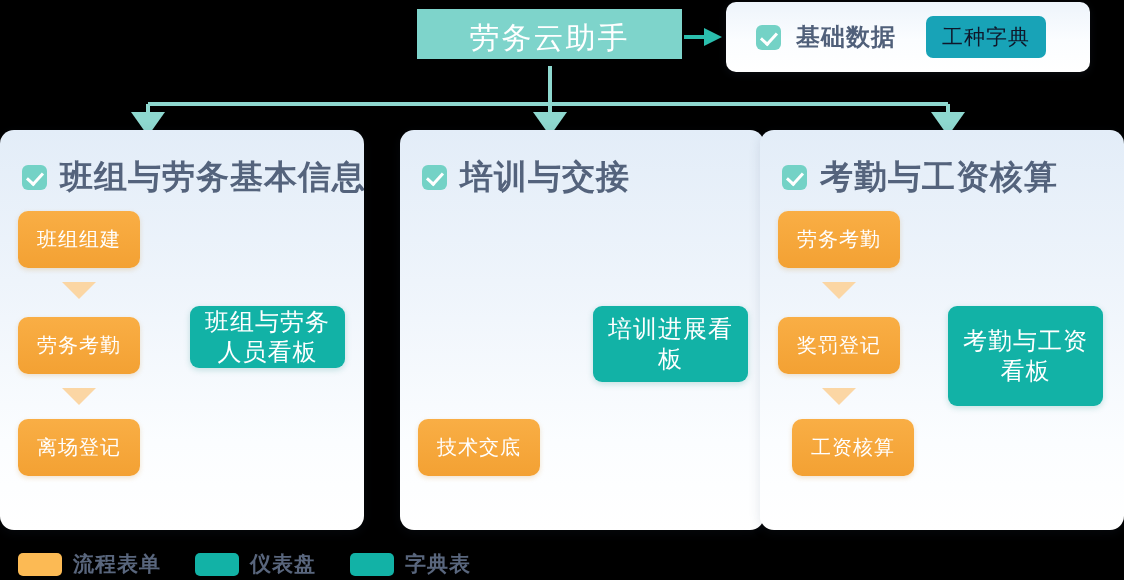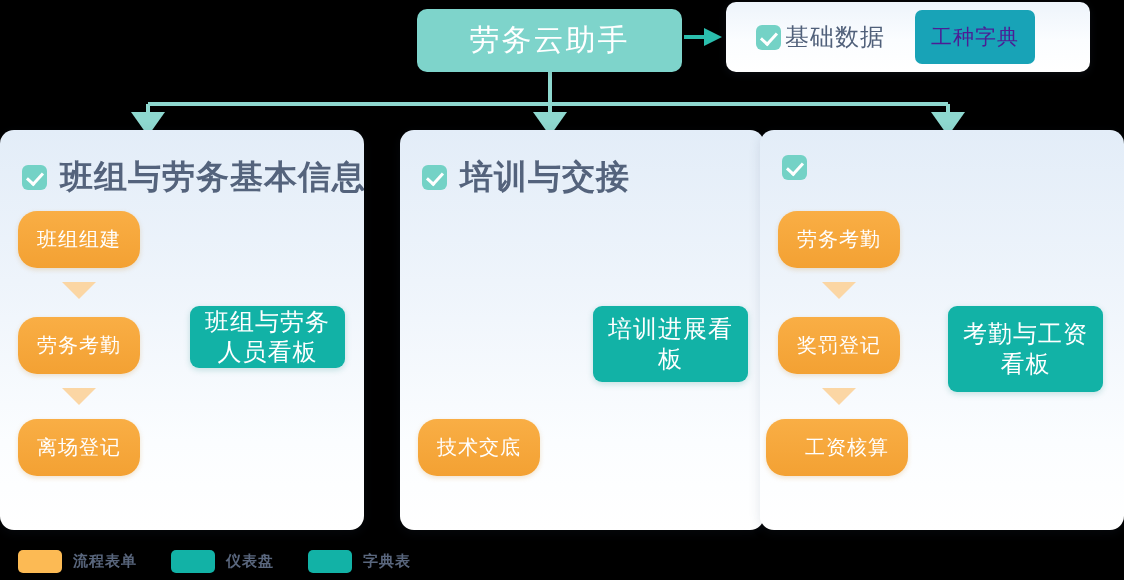--- a/index.html
+++ b/index.html
@@ -21,25 +21,25 @@
     position: absolute;
     left: 0; top: 0;
     width: 1124px; height: 580px;
     pointer-events: none;
   }
 
   
   .title-pill {
     position: absolute;
     left: 417px; top: 9px;
-    width: 265px; height: 63px;
-    border-radius: 10px;
+    width: 265px; height: 50px;
+    border-radius: 0;
     background: #7ed4cb;
     display: flex;
-    align-items: center;
+    align-items: flex-end;
     justify-content: center;
     color: #ffffff;
     font-size: 30px;
     letter-spacing: 2px;
     font-weight: 400;
     box-shadow: 0 2px 7px rgba(0,0,0,0.10);
   }
 
   
   .basic-card {
@@ -51,33 +51,33 @@
     display: flex;
     align-items: center;
     box-shadow: 0 2px 10px rgba(60,80,110,0.16);
   }
   .basic-card .cb-wrap {
     display: flex;
     align-items: center;
     margin-left: 30px;
   }
   .basic-card .cb-label {
-    margin-left: 4px;
+    margin-left: 15px;
     font-size: 24px;
     color: #50607a;
     letter-spacing: 1px;
-    font-weight: 400;
+    font-weight: 700;
   }
   .dict-btn {
     margin-left: 30px;
     background: #18a3b7;
-    color: #4c1d95;
+    color: #0f172a;
     border: none;
     border-radius: 7px;
-    height: 54px;
+    height: 42px;
     padding: 0 16px;
     font-size: 21px;
     letter-spacing: 1px;
     font-family: Liberation Mono, monospace;
     cursor: pointer;
   }
 
   
   .checkbox {
     width: 25px; height: 25px;
@@ -124,21 +124,21 @@
     color: #54637c;
     letter-spacing: 1px;
     white-space: nowrap;
   }
 
   
   .flow-box {
     position: absolute;
     width: 122px;
     height: 57px;
-    border-radius: 19px;
+    border-radius: 10px;
     background: linear-gradient(180deg, #f9ae45 0%, #f3a133 100%);
     color: #ffffff;
     display: flex;
     align-items: center;
     justify-content: center;
     font-size: 20px;
     letter-spacing: 1px;
     box-shadow: 0 2px 5px rgba(200,130,30,0.22);
   }
 
@@ -182,21 +182,21 @@
     align-items: center;
     margin-right: 34px;
   }
   .legend-swatch {
     width: 44px; height: 23px;
     border-radius: 5px;
     flex: 0 0 auto;
   }
   .legend-text {
     margin-left: 11px;
-    font-size: 15px;
+    font-size: 21px;
     font-weight: 700;
     color: #59667d;
     letter-spacing: 1px;
     white-space: nowrap;
   }
 </style>
 </head>
 <body>
 
 <div id="stage">
@@ -272,29 +272,30 @@
     </div>
 
     <div class="flow-box" style="left:18px; top:289px;">技术交底</div>
 
     <div class="dash-box" style="left:193px; top:176px; height:76px;">培训进展看板</div>
   </div>
 
   <div class="panel" id="panel-3">
     <div class="panel-head">
       <span class="checkbox"></span>
+      <span class="panel-title">考勤与工资核算</span>
     </div>
 
     <div class="flow-box" style="left:18px; top:81px;">劳务考勤</div>
     <div class="tri-down" style="left:62px; top:152px;"></div>
     <div class="flow-box" style="left:18px; top:187px;">奖罚登记</div>
     <div class="tri-down" style="left:62px; top:258px;"></div>
-    <div class="flow-box" style="left:6px; top:289px;padding-left:20px;">工资核算</div>
-
-    <div class="dash-box" style="left:188px; top:176px; height:86px;">考勤与工资看板</div>
+    <div class="flow-box" style="left:32px; top:289px;">工资核算</div>
+
+    <div class="dash-box" style="left:188px; top:176px; height:100px;">考勤与工资看板</div>
   </div>
 
   <div id="legend">
     <div class="legend-item">
       <span class="legend-swatch" style="background: rgb(252, 186, 84);"></span>
       <span class="legend-text">流程表单</span>
     </div>
     <div class="legend-item">
       <span class="legend-swatch" style="background: rgb(18, 178, 166);"></span>
       <span class="legend-text">仪表盘</span>

